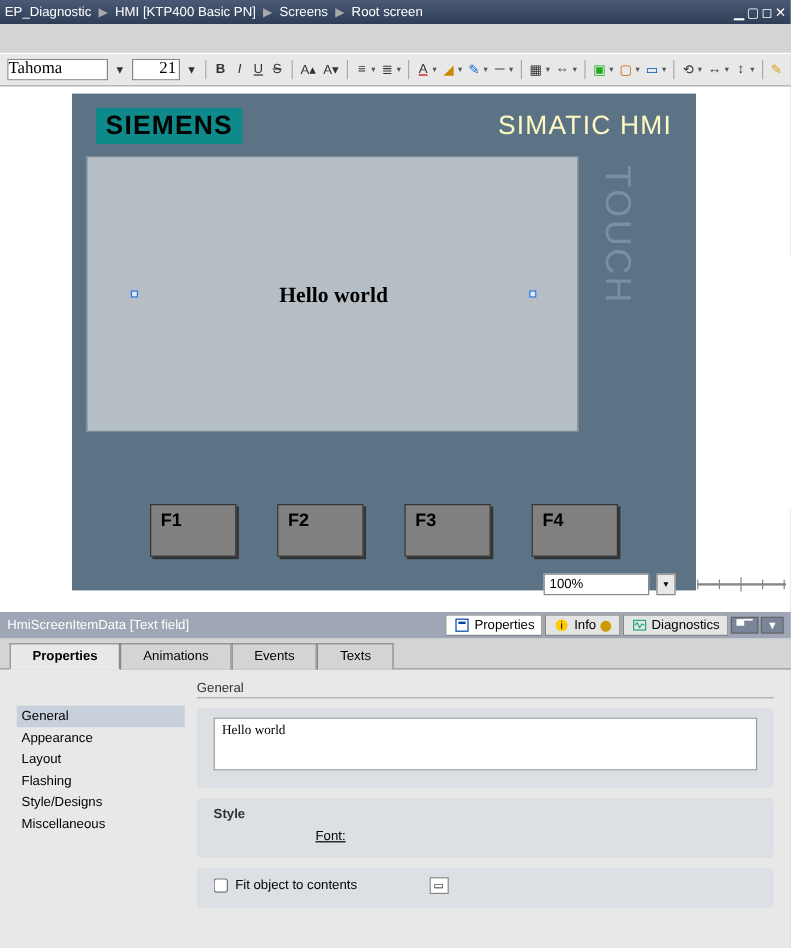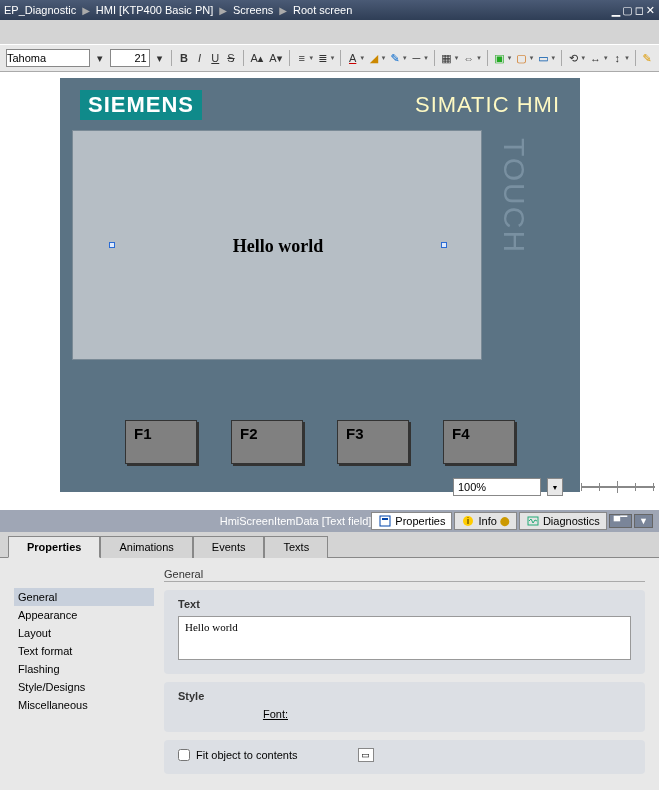--- a/index.html
+++ b/index.html
@@ -8,33 +8,33 @@
 
 .titlebar { background: linear-gradient(to bottom, #4a5a75, #2f3e56); color: #fff; height: 20px; display: flex; align-items: center; padding: 0 4px; font-size: 11px; }
 .titlebar .crumb { display: flex; align-items: center; gap: 6px; flex: 1; }
 .titlebar .sep { color: #aaa; font-size: 10px; }
 .titlebar .wincontrols { display: flex; gap: 2px; }
 .titlebar .wincontrols span { color: #fff; cursor: pointer; font-size: 11px; }
 
 
 .toolbar-wrap { background: #e8e8e8; border-top: 1px solid #fff; border-bottom: 1px solid #aaa; padding: 4px 6px; margin-top: 24px; }
 .toolbar { display: flex; align-items: center; gap: 4px; flex-wrap: nowrap; overflow: hidden; }
-.toolbar select, .toolbar input { font-size: 11px; font-family: Liberation Sans, sans-serif; }
+.toolbar select, .toolbar input { font-size: 14px; font-family: Liberation Serif, serif; }
 .font-select { width: 84px; background: #fff; border: 1px solid #888; height: 18px; }
 .size-select { width: 40px; background: #fff; border: 1px solid #888; height: 18px; text-align: right; padding-right: 2px; }
 .tb-btn { width: 18px; height: 18px; display: inline-flex; align-items: center; justify-content: center; border: 1px solid transparent; cursor: pointer; font-size: 11px; color: #333; }
 .tb-sep { width: 1px; height: 16px; background: #aaa; margin: 0 2px; }
 .dd { font-size: 7px; margin-left: -2px; color: #555; }
 
 
 .canvas-area { background: #fff; height: 438px; overflow: hidden; position: relative; }
 .canvas-inner { background: #fff; padding: 6px 20px 0 60px; height: 100%; }
 .hmi-device { width: 520px; background: #5b7384; padding: 10px 12px 28px 12px; }
 .hmi-header { display: flex; justify-content: space-between; align-items: center; color: #fff; padding: 2px 8px 10px 8px; }
-.siemens-logo { font-family: Arial, sans-serif; font-weight: bold; font-size: 22px; letter-spacing: 1px; color: #ffffff; background: #0f8a8a; padding: 2px 8px; }
+.siemens-logo { font-family: Arial, sans-serif; font-weight: bold; font-size: 22px; letter-spacing: 1px; color: #000000; background: #0f8a8a; padding: 2px 8px; }
 .simatic { font-family: Arial, sans-serif; font-size: 22px; color: #fef9c3; letter-spacing: 1px; }
 .hmi-body { display: flex; }
 .hmi-screen { width: 410px; height: 230px; background-color: #b6bec5; background-image: radial-gradient(circle, #444 0.5px, transparent 0.5px); background-size: 6px 6px; border: 1px solid #7a8a96; position: relative; }
 .touch-strip { width: 64px; display: flex; align-items: flex-start; justify-content: center; }
 .touch-text { writing-mode: vertical-rl; font-family: Arial, sans-serif; font-size: 30px; color: #7990a1; letter-spacing: 2px; margin-top: 8px; }
 .text-field { position: absolute; left: 40px; top: 102px; width: 330px; height: 26px; display: flex; align-items: center; justify-content: center; }
 .text-field .handle { width: 6px; height: 6px; border: 1px solid #2a6bd4; background: #dfeafd; position: absolute; }
 .text-field .h-l { left: -4px; top: 9px; }
 .text-field .h-r { right: -4px; top: 9px; }
 .text-field-text { font-weight: bold; font-size: 18px; color: #000; font-family: Tahoma; }
@@ -43,21 +43,21 @@
 
 
 .zoombar { position: absolute; right: 4px; bottom: 14px; display: flex; align-items: center; gap: 6px; }
 .zoom-input { width: 88px; height: 18px; border: 1px solid #888; background: #fff; font-size: 11px; padding: 0 4px; }
 .zoom-dd { width: 16px; height: 18px; border: 1px solid #888; background: #e8e8e8; display: flex; align-items: center; justify-content: center; font-size: 7px; }
 .zoom-slider { width: 74px; height: 14px; position: relative; display: flex; align-items: center; }
 .zoom-slider .track { width: 100%; height: 2px; background: #888; }
 .zoom-slider .tick { position: absolute; width: 1px; height: 8px; background: #888; top: 3px; }
 
 
-.inspector-hdr { background: #9fa6b5; height: 22px; display: flex; align-items: center; color: #fff; font-size: 11px; padding: 0 6px; text-align: right; }
+.inspector-hdr { background: #9fa6b5; height: 22px; display: flex; align-items: center; color: #fff; font-size: 11px; padding: 0 6px; }
 .inspector-hdr .title { flex: 1; }
 .inspector-tabs { display: flex; align-items: center; gap: 2px; }
 .inspector-tabs .tabbtn { background: #e4e4e4; color: #000; border: 1px solid #888; padding: 1px 6px; font-size: 11px; display: flex; align-items: center; gap: 3px; cursor: pointer; }
 .inspector-tabs .tabbtn.active { background: #fff; }
 .inspector-tabs .chevron { background: #7a8599; color: #fff; padding: 1px 4px; font-size: 9px; border: 1px solid #666; }
 
 
 .prop-tabs { background: #d4d4d4; border-bottom: 1px solid #888; display: flex; padding-top: 3px; padding-left: 8px; gap: 0; }
 .prop-tab { padding: 4px 18px; border: 1px solid #888; border-bottom: none; background: #d4d4d4; font-size: 11px; cursor: pointer; position: relative; top: 1px; }
 .prop-tab.active { background: #e8e8e8; border-bottom: 1px solid #e8e8e8; font-weight: bold; }
@@ -243,30 +243,28 @@
   <div class="prop-tab">Animations</div>
   <div class="prop-tab">Events</div>
   <div class="prop-tab">Texts</div>
 </div>
 
 <div class="prop-body">
   <div class="prop-nav">
     <div class="prop-nav-item active">General</div>
     <div class="prop-nav-item">Appearance</div>
     <div class="prop-nav-item">Layout</div>
-    <div class="prop-nav-item">Text format</div>
     <div class="prop-nav-item">Flashing</div>
     <div class="prop-nav-item">Style/Designs</div>
     <div class="prop-nav-item">Miscellaneous</div>
   </div>
   <div class="prop-content">
     <div class="section-title">General</div>
 
     <div class="group">
-      <div class="group-title">Text</div>
       <textarea class="text-input" style="">Hello world</textarea>
     </div>
 
     <div class="group">
       <div class="group-title">Style</div>
       <div class="field-row">
         <div class="field-label">Font:</div>
       </div>
     </div>
 

